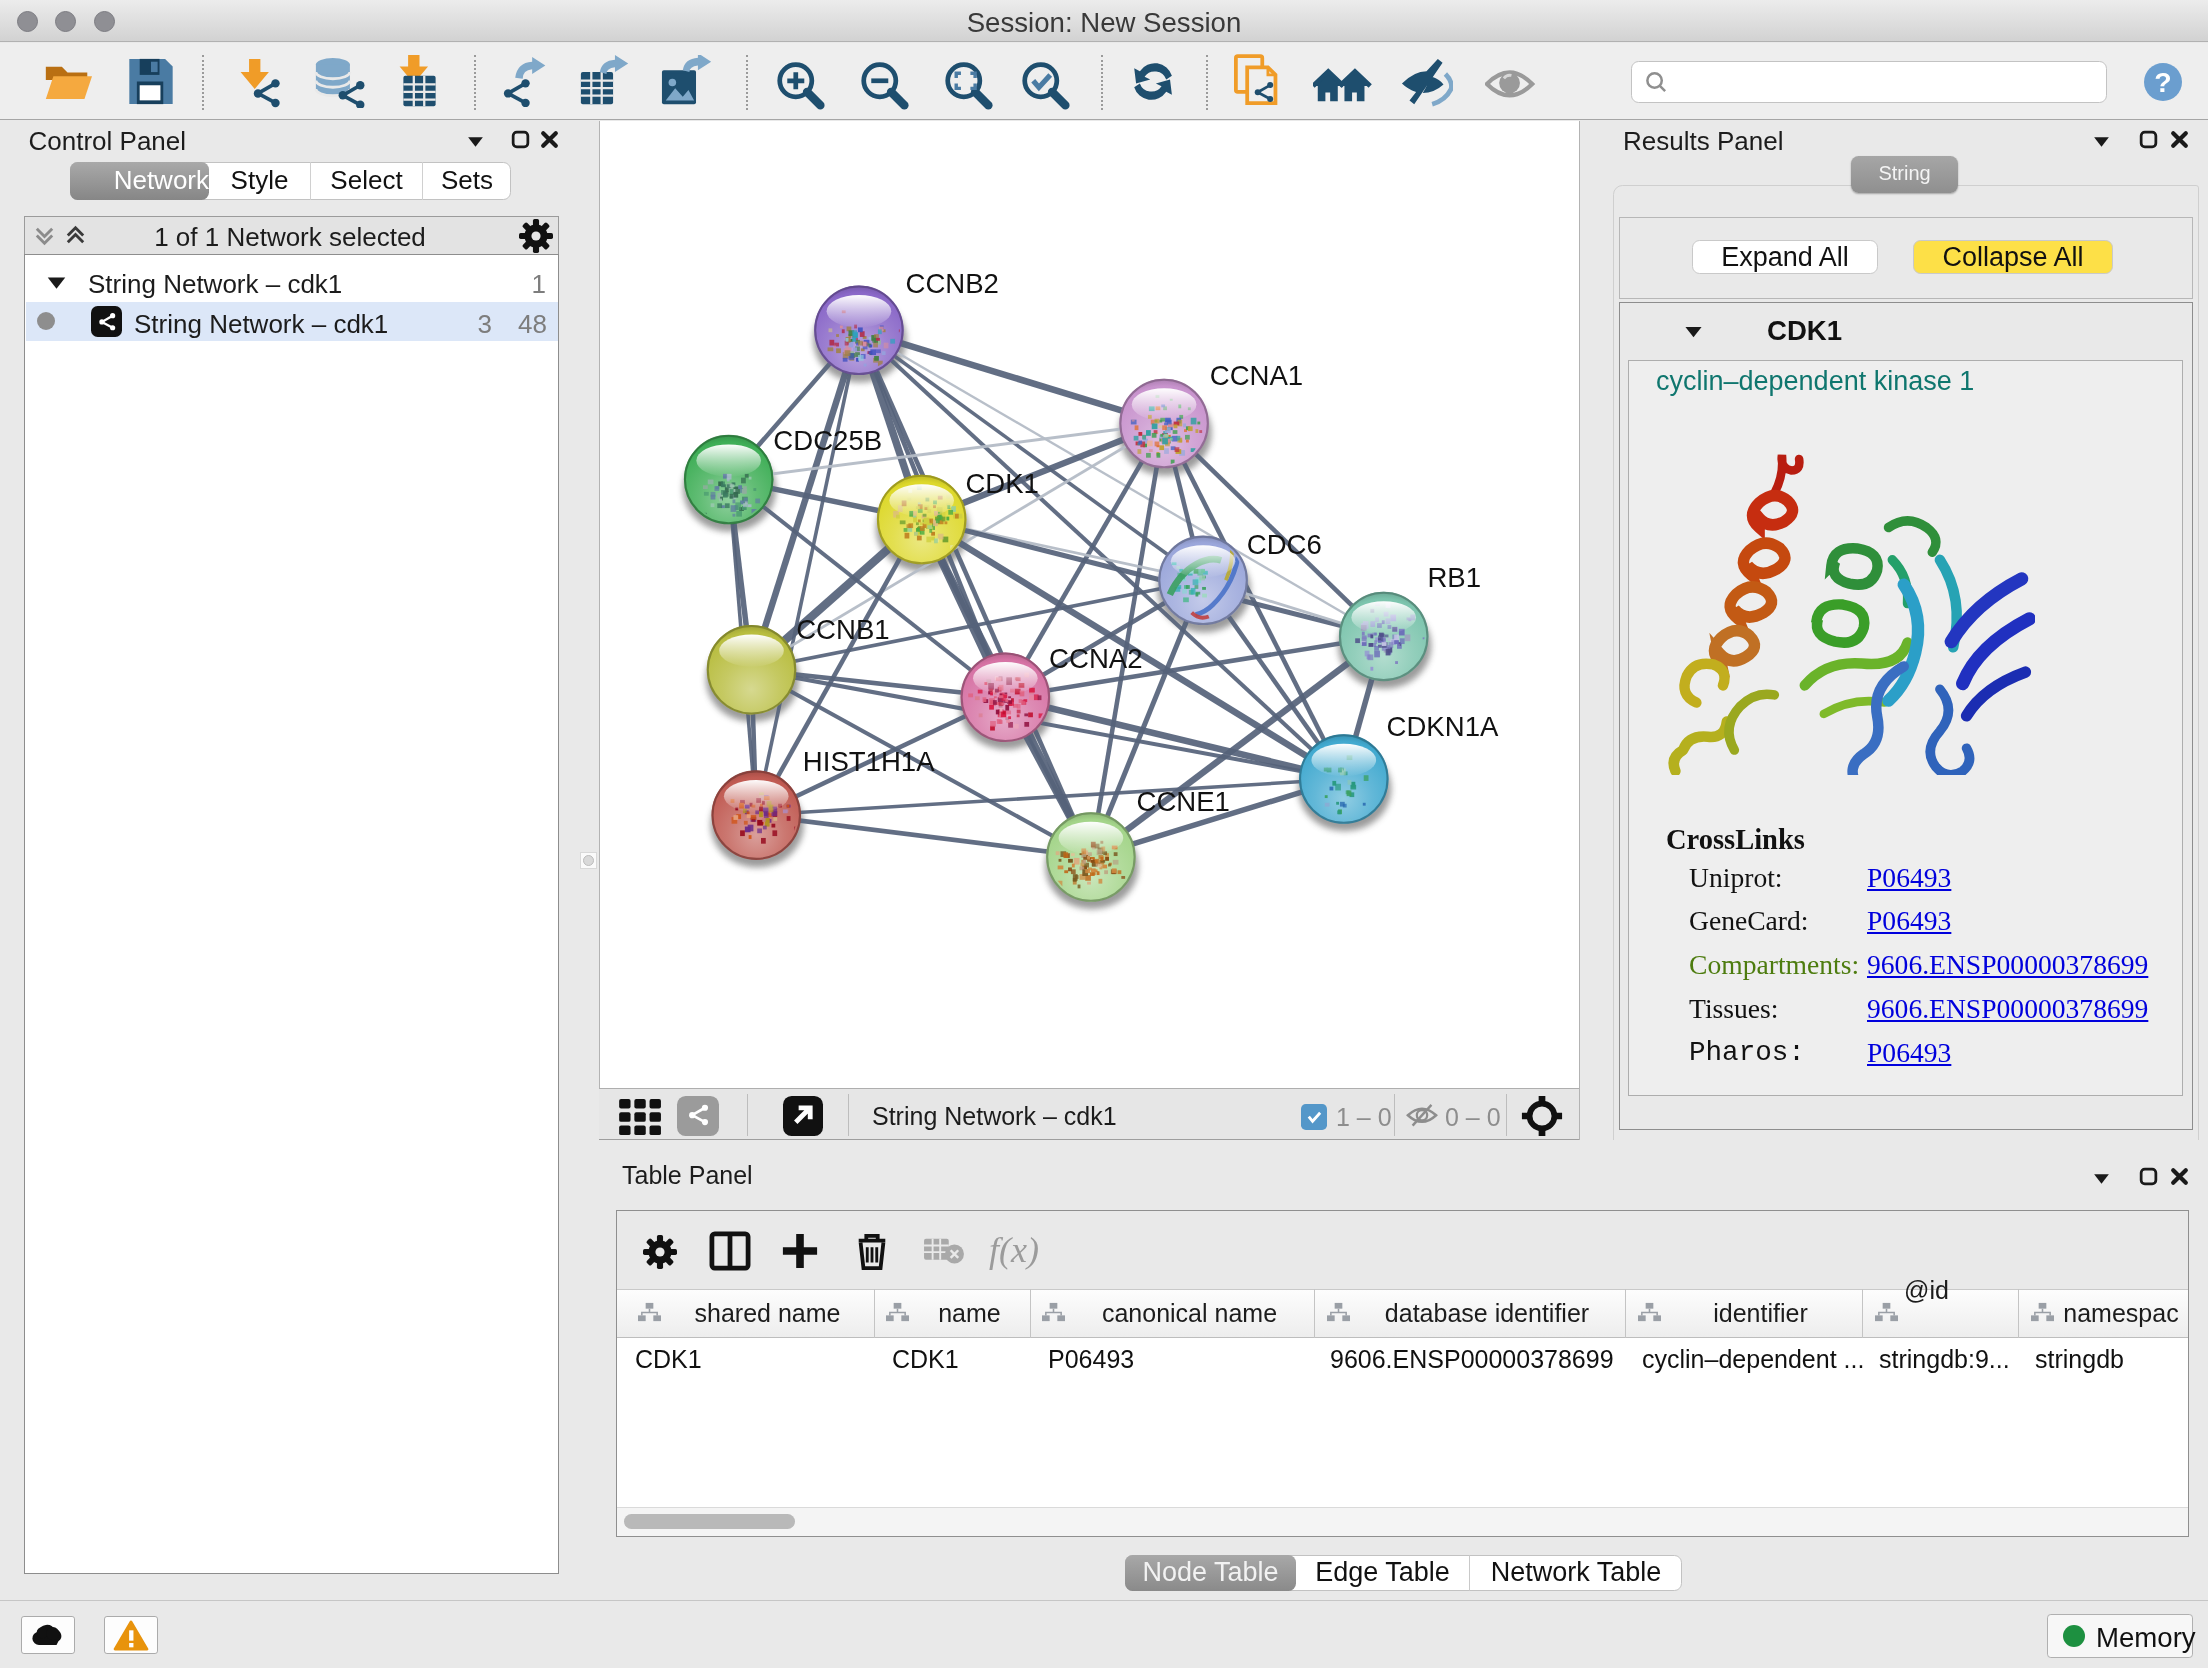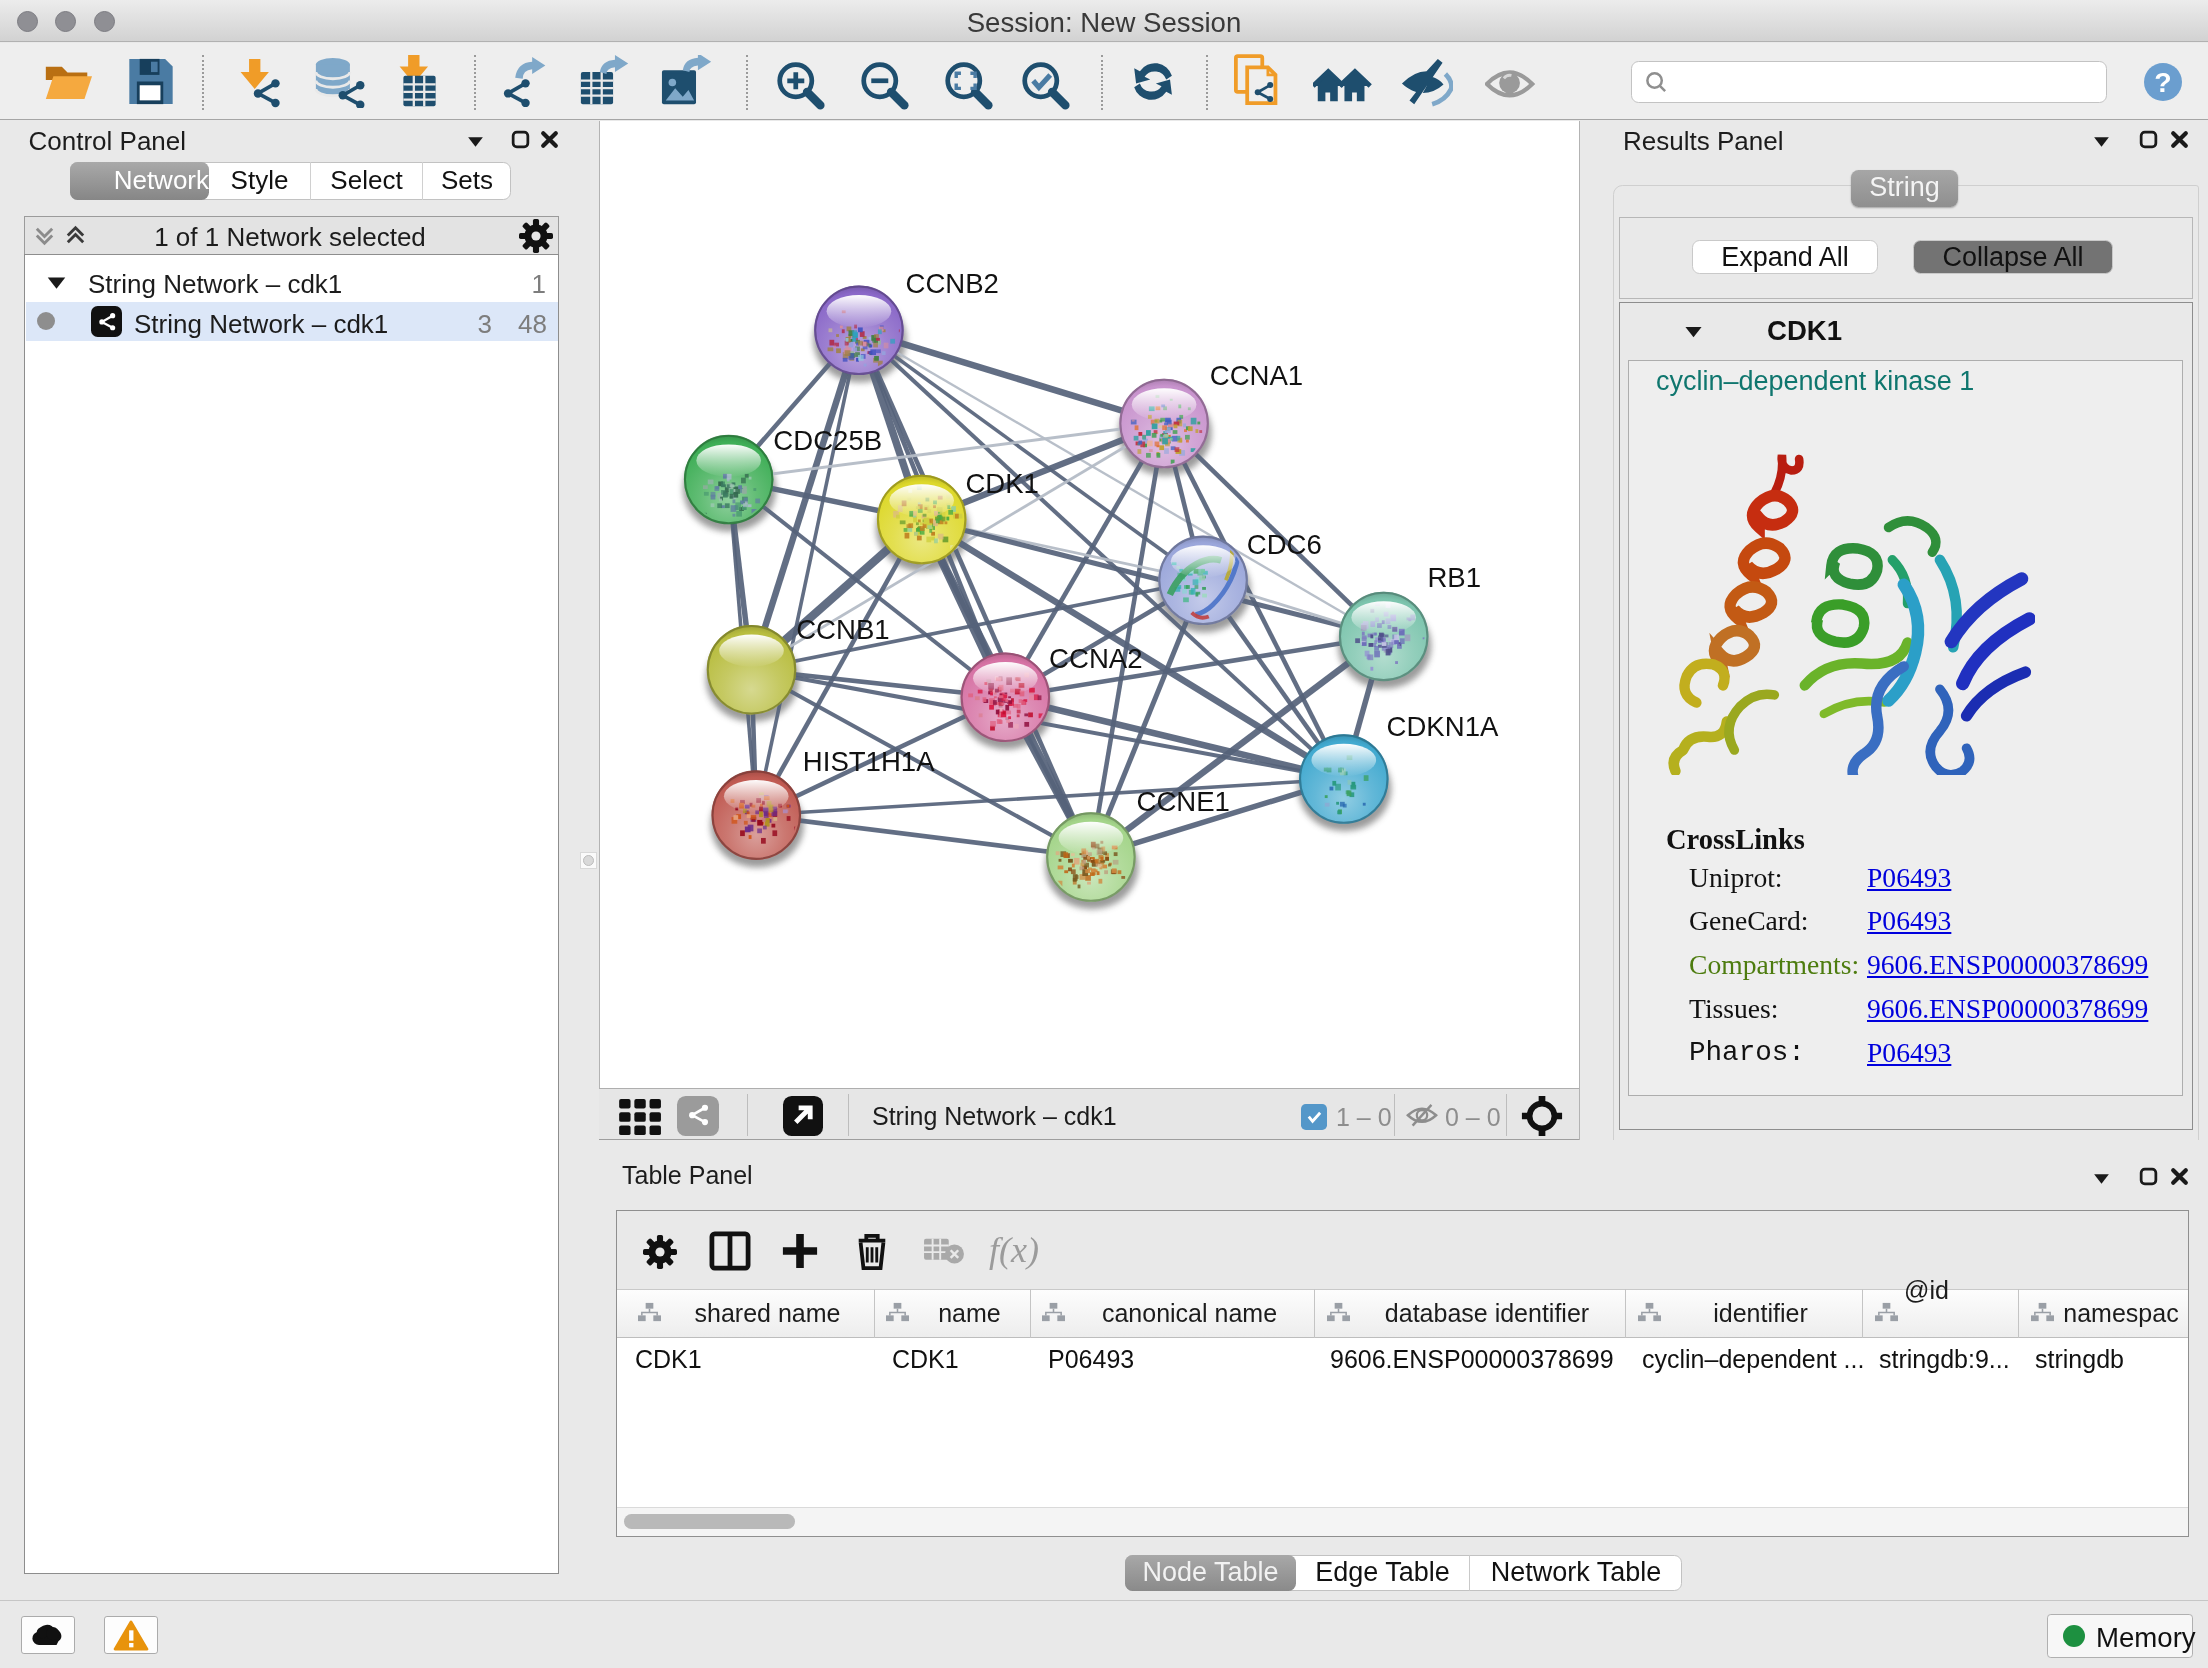--- a/index.html
+++ b/index.html
@@ -1263,24 +1263,24 @@
 <svg style="position:absolute;left:2091px;top:131px" width="21" height="21" viewBox="0 0 20 20">
     <path d="M3 6 h14 L10 15 z" fill="#1a1a1a"></path>
   </svg>
 <svg style="position:absolute;left:2138px;top:129px" width="21" height="21" viewBox="0 0 20 20">
     <rect x="3" y="3" width="14" height="14" rx="3.5" fill="none" stroke="#1a1a1a" stroke-width="2.6"></rect>
   </svg>
 <svg style="position:absolute;left:2169px;top:129px" width="21" height="21" viewBox="0 0 20 20">
     <path d="M4 4 L16 16 M16 4 L4 16" stroke="#1a1a1a" stroke-width="4" stroke-linecap="round"></path>
   </svg>
 <div class="abs" style="left:1613px;top:185px;width:586px;height:960px;border:1px solid #cfcfcf;border-radius:9.5px 2.9px 2.9px 2.9px;background:#e9e9e9"></div>
-<div class="abs" style="left:1851px;top:170px;width:107px;height:37px;background:linear-gradient(#a6a6a6,#8f8f8f);border-radius:7.6px;color:#f4f4f4;font-size:27px;text-align:center;line-height:35px;box-shadow:0 1px 1.9px rgba(0,0,0,0.3)">String</div>
+<div class="abs" style="left:1851px;top:156px;width:107px;height:37px;background:linear-gradient(#a6a6a6,#8f8f8f);border-radius:7.6px;color:#f4f4f4;font-size:20px;text-align:center;line-height:35px;box-shadow:0 1px 1.9px rgba(0,0,0,0.3)">String</div>
 <div class="abs" style="left:1619px;top:217px;width:574px;height:82px;border:1px solid #b7b7b7;background:#e9e9e9"></div>
 <div class="abs" style="left:1692px;top:240px;width:186px;height:34px;background:#fff;border:1px solid #c9c9c9;border-radius:7.6px;font-size:27px;text-align:center;line-height:32px;color:#111">Expand All</div>
-<div class="abs" style="left:1913px;top:240px;width:200px;height:34px;background:#737373;border:1px solid #c9c9c9;border-radius:7.6px;font-size:27px;text-align:center;line-height:32px;color:#111">Collapse All</div>
+<div class="abs" style="left:1913px;top:240px;width:200px;height:34px;background:#fde047;border:1px solid #c9c9c9;border-radius:7.6px;font-size:27px;text-align:center;line-height:32px;color:#111">Collapse All</div>
 <div class="abs" style="left:1619px;top:302px;width:574px;height:828px;border:1.9px solid #8d8d8d;background:#e9e9e9"></div>
 <svg style="position:absolute;left:1682px;top:320px" width="23" height="23" viewBox="0 0 20 20">
     <path d="M3 6 h14 L10 15 z" fill="#1a1a1a"></path>
   </svg>
 <div class="abs" style="left:1767px;top:315px;font-size:27.6px;font-weight:bold;color:#111">CDK1</div>
 <div class="abs" style="left:1628px;top:360px;width:555px;height:736px;border:1px solid #adadad;background:#eeeeee"></div>
 <div class="abs" style="left:1656px;top:366px;font-size:27px;color:#0f766e">cyclin–dependent kinase 1</div>
 <svg width="371" height="339" viewBox="0 0 390 356" style="position:absolute;left:1664px;top:436px;">
 <g fill="none" stroke-linecap="round">
 <path d="M116 60 q10 -18 8 -40 q-2 14 10 16 q10 0 8 -12" stroke="#b81d10" stroke-width="9"></path>

